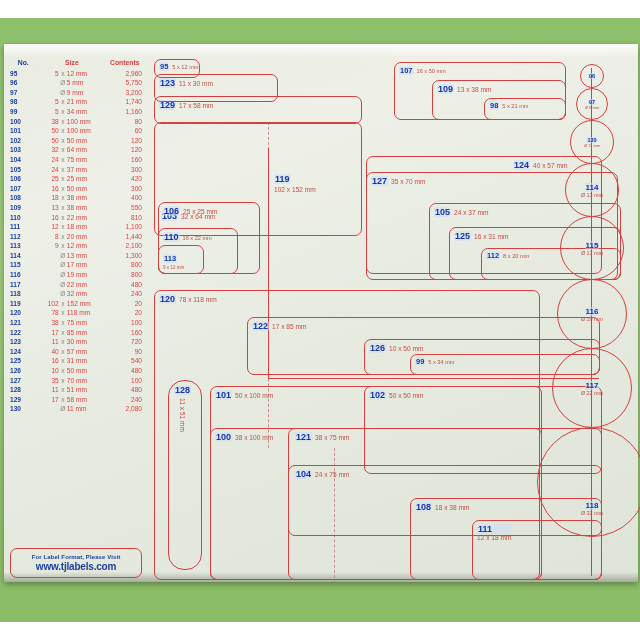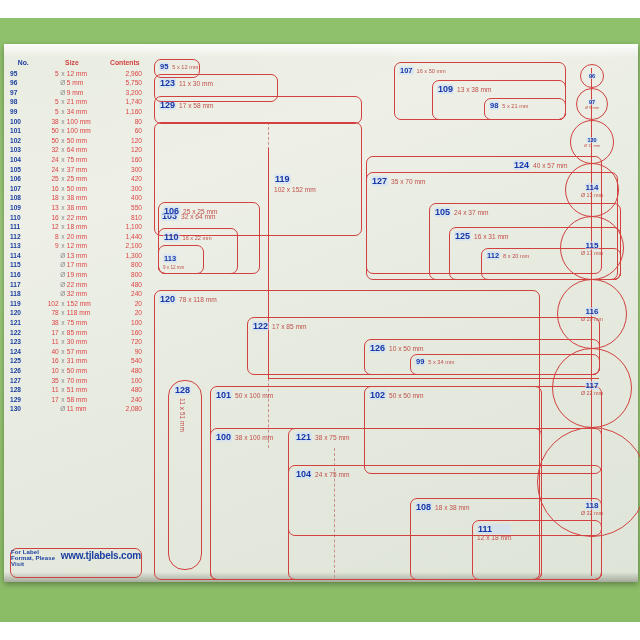--- a/index.html
+++ b/index.html
@@ -49,21 +49,21 @@
   .spec th.szh, .spec th.cnh{color:#d0413f;}
   .c-no{color:#1b3fa0;font-weight:bold;text-align:left;padding-left:4px;width:26px;}
   .c-w{color:#d44;text-align:right;width:22px;}
   .c-x{color:#888;text-align:center;width:8px;font-size:6px;}
   .c-h{color:#d44;text-align:left;width:40px;padding-left:2px;}
   .c-ct{color:#d44;text-align:right;width:34px;padding-right:3px;}
 
   .footer-box{
     position:absolute;left:6px;top:504px;width:130px;height:28px;
     border:1.6px solid #d0413f;border-radius:7px;
-    display:flex;flex-direction:row;justify-content:center;
+    display:flex;flex-direction:column;align-items:center;justify-content:center;
   }
   .footer-line1{font-size:6px;color:#1b3fa0;font-weight:bold;letter-spacing:.1px;}
   .footer-line2{font-size:10px;color:#1b3fa0;font-weight:bold;letter-spacing:-.2px;margin-top:1px;}
 
   
   .diagram{position:absolute;left:142px;top:6px;width:486px;height:526px;}
 
   .lbl{
     position:absolute;
     border:1.7px solid #d2403f;

